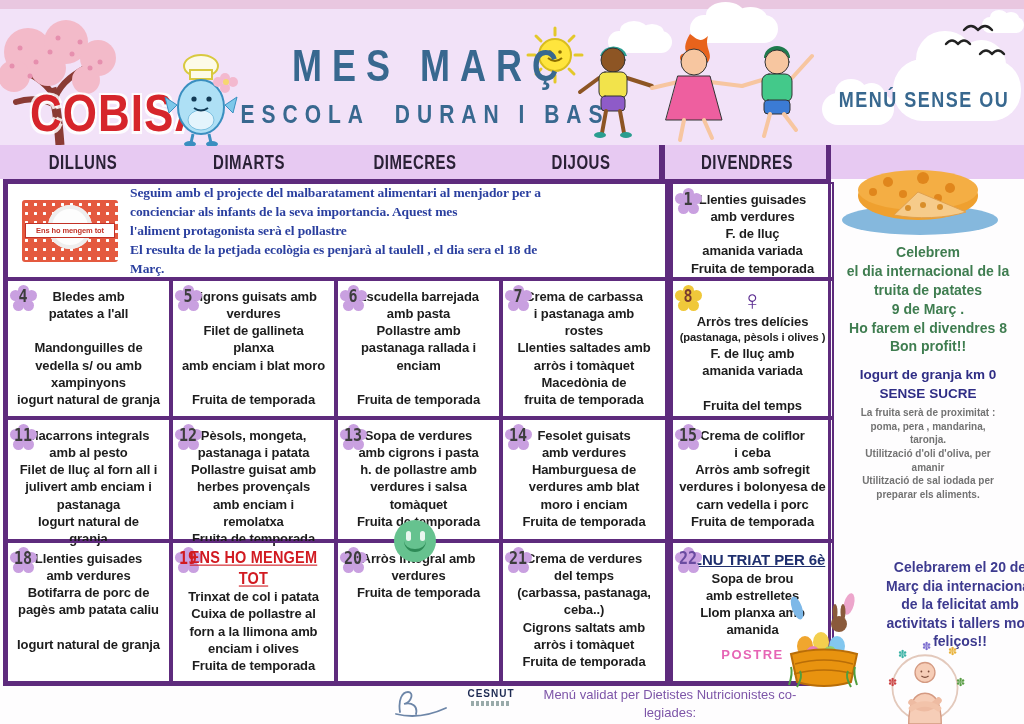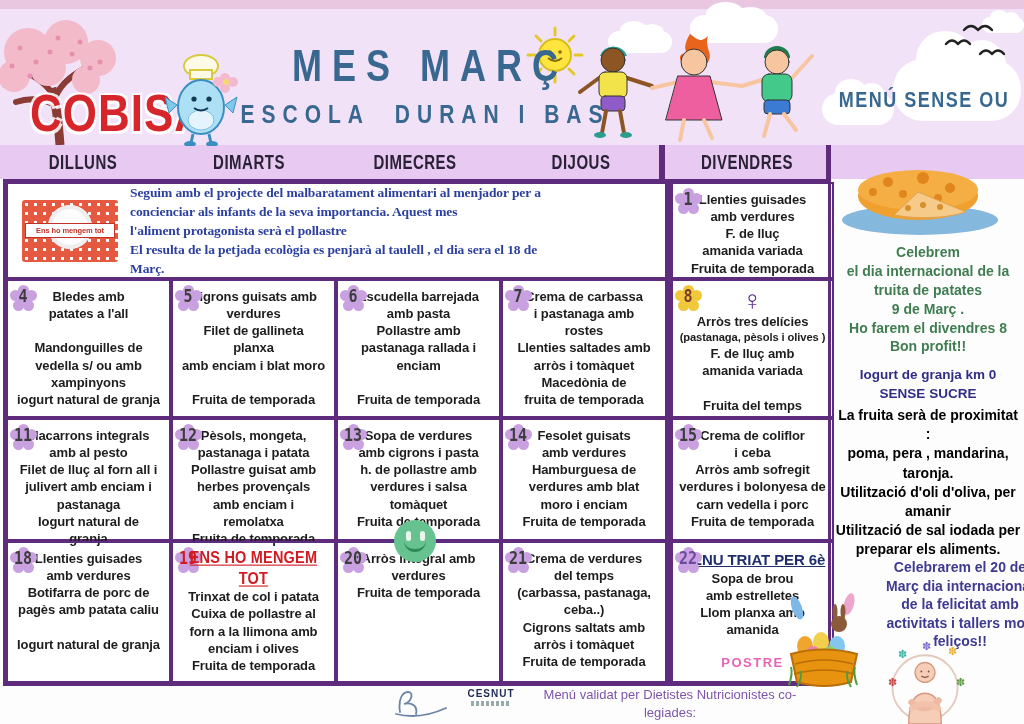--- a/index.html
+++ b/index.html
@@ -31,21 +31,21 @@
          grid-template-columns:165px 165px 165px 166px 167px;
          grid-template-rows:97px 139px 123px 142px;
          border:3px solid #5e2b7d;background:#fff;box-sizing:border-box;z-index:2;}
   .cell{position:relative;border:2px solid #5e2b7d;text-align:center;padding-top:7px;box-sizing:border-box;
         font-weight:bold;font-size:13px;line-height:1.32;color:#1d1d1d;letter-spacing:-0.1px;}
   .cell.fri{border-left-width:6px;}
   .seg{white-space:pre-line;}
   .seg.sm{font-size:11.2px;line-height:1.32;}
   .seg.hdr-red{color:#d11a21;text-decoration:underline;font-size:14.5px;letter-spacing:.2px;transform:scaleY(1.1);}
   .seg.hdr-navy{color:#1f2f6e;text-decoration:underline;font-size:15px;}
-  .seg.postre{color:#e665b5;letter-spacing:1.5px;font-size:13px;margin-top:16px;}
+  .seg.postre{color:#e665b5;letter-spacing:1.5px;font-size:13px;margin-top:8px;}
   .seg.fsym{color:#5c2d91;font-size:28px;line-height:.9;font-weight:bold;}
   .flower{position:absolute;left:10px;top:12px;width:11px;height:11px;border-radius:50%;background:currentColor;
           color:#c9a0e0;
           box-shadow:0 -8px 0 currentColor,8px -3px 0 currentColor,5px 7px 0 currentColor,-5px 7px 0 currentColor,-8px -3px 0 currentColor;}
   .dnum{position:absolute;left:0px;top:6px;width:30px;text-align:center;font-weight:bold;font-size:15px;color:#3d3d3d;
         font-family:"DejaVu Sans Mono",monospace;transform:scaleY(1.2);z-index:2;font-style:normal;}
   .smiley{position:absolute;left:56px;top:-23px;width:42px;height:42px;border-radius:50%;background:#66c28f;z-index:6;}
   .smiley::before{content:"";position:absolute;left:12px;top:11px;width:5px;height:10px;border-radius:3px;
                   background:#eaf6ef;box-shadow:14px 0 0 #eaf6ef;}
   .smiley::after{content:"";position:absolute;left:10px;top:18px;width:22px;height:11px;
@@ -57,21 +57,21 @@
   .badge{position:relative;width:96px;height:62px;border-radius:3px;flex-shrink:0;background-color:#e4593f;
          background-image:radial-gradient(circle,#ffffff 1.4px,transparent 1.6px);background-size:9px 9px;}
   .plate{position:absolute;left:26px;top:5px;width:44px;height:44px;border-radius:50%;background:#fdfdfd;
          box-shadow:inset 0 0 0 4px #eee;}
   .ribbon{position:absolute;left:3px;right:3px;top:23px;height:15px;background:#fff;border:1.5px solid #c23126;
           color:#c23126;font-size:7.5px;font-weight:bold;text-align:center;line-height:13px;box-sizing:border-box;}
   
   .side-p{position:absolute;width:188px;text-align:center;font-weight:bold;white-space:pre-line;z-index:2;}
   .side-green1{left:834px;top:243px;color:#3f7d50;font-size:14px;line-height:1.35;}
   .side-navy1{left:834px;top:366px;color:#2f2d85;font-size:13.5px;line-height:1.4;}
-  .side-green2{left:834px;top:406px;color:#000000;font-size:14px;line-height:1.37;}
+  .side-green2{left:834px;top:406px;color:#737373;font-size:10px;line-height:1.37;}
   .side-navy2{left:834px;top:558px;color:#3d3a8f;font-size:14px;line-height:1.33;padding-left:32px;}
   .tinyflower{position:absolute;font-size:11px;z-index:3;}
   
   .f-text{position:absolute;left:520px;top:686px;width:300px;text-align:center;color:#7d55a8;font-weight:normal;
           font-size:13px;line-height:1.4;white-space:pre-line;}
   .cesnut{position:absolute;left:462px;top:688px;width:58px;text-align:center;color:#1d2a52;font-weight:bold;
           font-size:10px;letter-spacing:1px;}
   .cesnut .bar{width:40px;height:5px;margin:2px auto 0;background:repeating-linear-gradient(90deg,#9aa 0 3px,transparent 3px 5px);}
   .abs{position:absolute;}
 </style>

